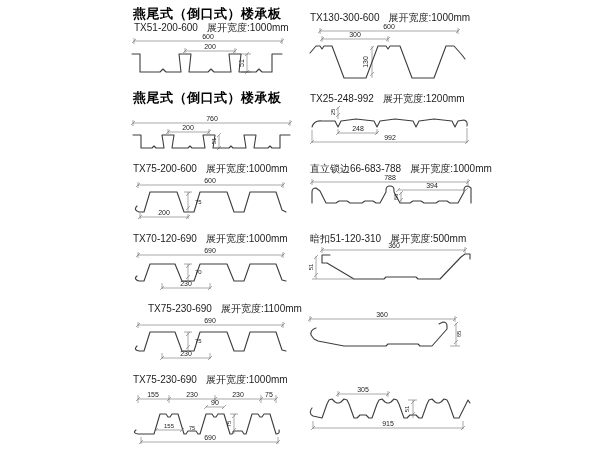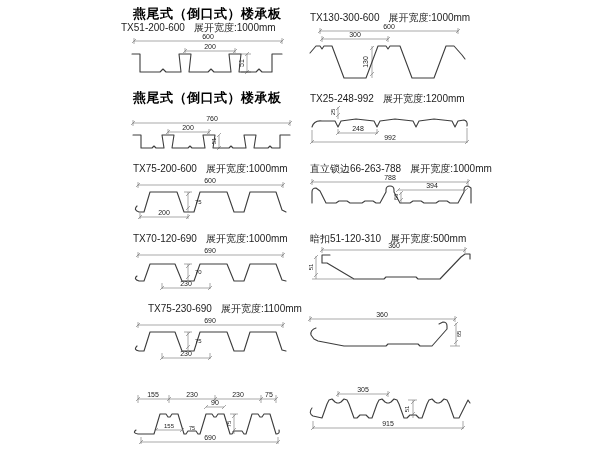--- a/index.html
+++ b/index.html
@@ -15,21 +15,21 @@
   svg text.xs{font-size:5.5px;}
   .prof{fill:none;stroke:#3d3d3d;stroke-width:1.1;stroke-linejoin:round;stroke-linecap:round;}
   .dim{fill:none;stroke:#6e6e6e;stroke-width:0.6;}
 </style>
 </head>
 <body>
 
 <div id="stage">
 
   <div class="panel hd" style="left:133px;top:5px">燕尾式（倒口式）楼承板</div>
-  <div class="panel sub" style="left:121px;top:21px">
+  <div class="panel sub" style="left:134px;top:21px">
     <span class="model">TX51-200-600</span><span>展开宽度:1000mm</span>
   </div>
   <svg style="left:124px;top:32px" width="170" height="48">
     <path class="dim" d="M10,9 H158 M10,6 v6 M158,6 v6 M8,11 l4,-4 M156,11 l4,-4"></path>
     <text x="84" y="7" text-anchor="middle">600</text>
     <path class="dim" d="M61,19 H111 M61,16 v5 M111,16 v5 M59,21 l4,-4 M109,21 l4,-4"></path>
     <text x="86" y="17" text-anchor="middle">200</text>
     <path class="dim" d="M117,22 H127 M117,40 H127 M123,22 V40 M121,24 l4,-4 M121,42 l4,-4"></path>
     <text transform="translate(120,31) rotate(-90)" text-anchor="middle">51</text>
     <path class="prof" d="M8,22 h8 v18 L36,40 l3,-3 l3,3 L57,40 L55,22 H67 L65,40 L84,40 l3,-3 l3,3 L107,40 L105,22 H117 L115,40 L132,40 l3,-3 l3,3 L148,40 V22 h10"></path>
@@ -79,21 +79,21 @@
     <path class="dim" d="M14,9 H159 M14,6 v6 M159,6 v6 M12,11 l4,-4 M157,11 l4,-4"></path>
     <text x="86" y="7" text-anchor="middle">600</text>
     <path class="prof" d="M13,30 q-4,4 2,6 L20,36 L26,16 H53 L60,36 H70 L76,16 H103 L110,36 H120 L126,16 H152 L158,34 l4,2"></path>
     <path class="dim" d="M60,16 H68 M64,16 V36 M62,20 l4,-4 M62,34 l4,-4"></path>
     <text class="sm" x="71" y="28">75</text>
     <path class="dim" d="M16,37 v6 M64,38 v5 M16,41 H64 M14,43 l4,-4 M62,43 l4,-4"></path>
     <text x="40" y="39" text-anchor="middle">200</text>
   </svg>
 
   <div class="panel sub" style="left:310px;top:162px">
-    <span class="model">直立锁边66-263-788</span><span>展开宽度:1000mm</span>
+    <span class="model">直立锁边66-683-788</span><span>展开宽度:1000mm</span>
   </div>
   <svg style="left:302px;top:176px" width="198" height="38">
     <path class="dim" d="M10,6 H166 M10,3 v6 M166,3 v6 M8,8 l4,-4 M164,8 l4,-4"></path>
     <text x="88" y="4" text-anchor="middle">788</text>
     <path class="prof" d="M10,27 L10,16 Q10,12 14,12 L18,15 L24,27 H34 l3,-2 h8 l3,2 H60 l3,-2 h8 l3,2 H78 L84,16 V14 Q84,10 88,10 Q92,10 92,14 V16 L98,27 H108 l3,-2 h8 l3,2 H134 l3,-2 h8 l3,2 H156 L162,16 V14 Q162,10 166,10 L169,12 V27"></path>
     <path class="dim" d="M96,14 H164 M94,16 l4,-4 M162,16 l4,-4"></path>
     <text x="130" y="12" text-anchor="middle">394</text>
     <path class="dim" d="M99,16 V27 M97,19 l4,-4 M97,26 l4,-4"></path>
     <text class="sm" transform="translate(96,21) rotate(-90)" text-anchor="middle">66</text>
   </svg>
@@ -136,20 +136,23 @@
   </svg>
 
   <svg style="left:304px;top:312px" width="194" height="40">
     <path class="dim" d="M6,7 H151 M6,4 v6 M151,4 v6 M4,9 l4,-4 M149,9 l4,-4"></path>
     <text x="78" y="5" text-anchor="middle">360</text>
     <path class="prof" d="M12,16 q-6,2 -5,7 l3,4 L14,29 L40,34 H82 L84,32 H114 L116,34 H128 L143,17 V14 Q143,10 139,10 L135,12"></path>
     <path class="dim" d="M152,11 V34 M150,14 l4,-4 M150,32 l4,-4 M146,34 H156"></path>
     <text class="sm" transform="translate(157,22) rotate(-90)" text-anchor="middle">65</text>
   </svg>
 
+  <div class="panel sub" style="left:133px;top:373px">
+    <span class="model">TX75-230-690</span><span>展开宽度:1000mm</span>
+  </div>
   <svg style="left:120px;top:390px" width="176" height="58">
     <path class="dim" d="M18,9 H156 M18,5 v8 M49,5 v8 M95,5 v8 M141,5 v8 M156,5 v8 M16,11 l4,-4 M47,11 l4,-4 M93,11 l4,-4 M139,11 l4,-4 M154,11 l4,-4"></path>
     <text x="33" y="7" text-anchor="middle">155</text>
     <text x="72" y="7" text-anchor="middle">230</text>
     <text x="118" y="7" text-anchor="middle">230</text>
     <text x="149" y="7" text-anchor="middle">75</text>
     <path class="dim" d="M86,17 H104 M84,19 l4,-4 M102,19 l4,-4"></path>
     <text x="95" y="15" text-anchor="middle">90</text>
     <path class="prof" d="M16,40 q-4,3 2,4 L22,44 L34,44 L40,24 H46 l2,3 h2 l2,-3 H58 L64,44 L66,44 l2,-3 h8 l2,3 L80,44 L86,24 H92 l2,3 h2 l2,-3 H104 L110,44 L112,44 l2,-3 h8 l2,3 L126,44 L132,24 H138 l2,3 h2 l2,-3 H150 L156,44 q4,0 3,-4"></path>
     <path class="dim" d="M36,40 H62 M34,42 l4,-4 M60,42 l4,-4"></path>

